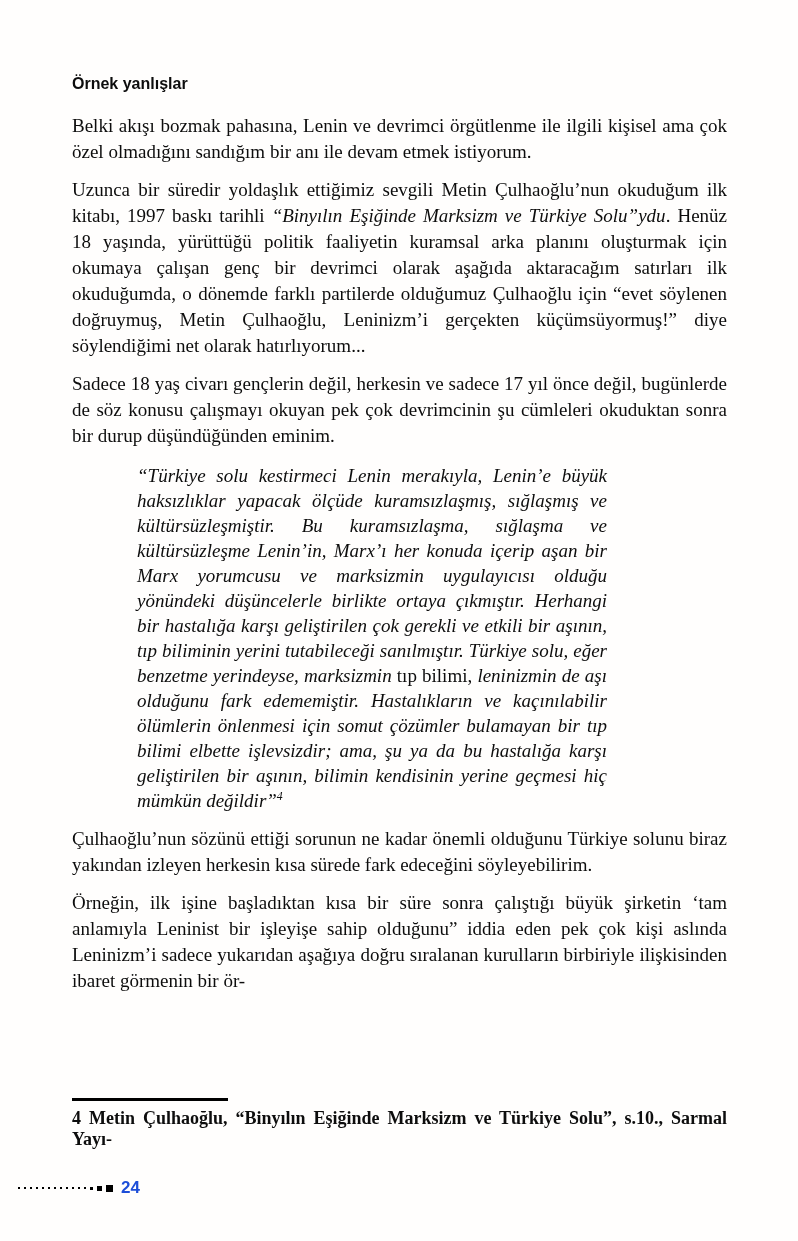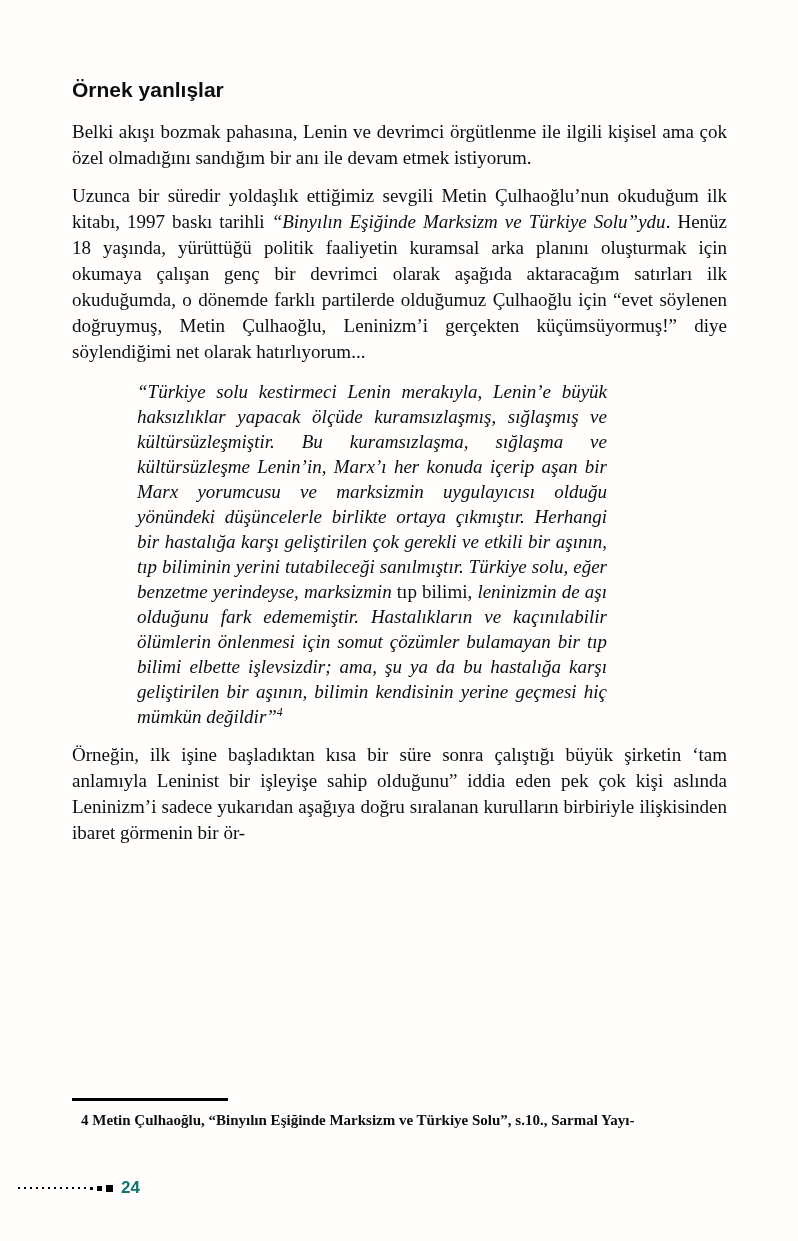--- a/index.html
+++ b/index.html
@@ -14,23 +14,23 @@
     background: #fffefd;
     color: #0d0d0d;
     box-sizing: border-box;
     padding: 64px 71px 0 72px;
     overflow: hidden;
     font-family: "Liberation Serif", serif;
   }
   .heading {
     font-family: "Liberation Sans", sans-serif;
     font-weight: 700;
-    font-size: 21px;
+    font-size: 16px;
     line-height: 24px;
-    margin: 14px 0 17px 0;
+    margin: 8px 0 17px 0;
   }
   .para {
     font-family: "Liberation Serif", serif;
     font-size: 19px;
     line-height: 26px;
     text-align: justify;
     margin: 12px 0 11px 0;
   }
   .blockquote {
     font-family: "Liberation Serif", serif;
@@ -50,24 +50,24 @@
     top: 1098px;
   }
   .footnote-rule {
     width: 156px;
     height: 3px;
     background: #000;
     margin: 0 0 7px 0;
   }
   .footnote {
     font-family: "Liberation Serif", serif;
-    font-size: 15px;
+    font-size: 18px;
     line-height: 21px;
     text-align: justify;
-    margin: 9px;
+    margin: 0;
   }
   .page-footer {
     position: absolute;
     left: 18px;
     top: 1178px;
     height: 20px;
     display: flex;
     align-items: center;
   }
   .dot-line {
@@ -77,37 +77,39 @@
   }
   .sq { display: inline-block; background: #000; }
   .sq-1 { width: 3px; height: 3px; margin-left: 4px; }
   .sq-2 { width: 5px; height: 5px; margin-left: 4px; }
   .sq-3 { width: 7px; height: 7px; margin-left: 4px; }
   .page-num {
     font-family: "Liberation Sans", sans-serif;
     font-weight: 700;
     font-size: 17px;
     margin-left: 8px;
-    color: #0f766e;
+    color: #1d4ed8;
   }
 </style>
 </head>
 <body>
 
 <div class="page">
 
   <h1 class="heading">Örnek yanlışlar</h1>
 
   <p class="para"><span class="seg-n">Belki akışı bozmak pahasına, Lenin ve devrimci örgütlenme ile ilgili kişisel ama çok özel olmadığını sandığım bir anı ile devam etmek istiyorum.</span></p>
 
   <p class="para"><span class="seg-n">Uzunca bir süredir yoldaşlık ettiğimiz sevgili Metin Çulhaoğlu’nun okuduğum ilk kitabı, 1997 baskı tarihli </span><span class="seg-i" style="font-style: italic;">“Binyılın Eşiğinde Marksizm ve Türkiye Solu”ydu</span><span class="seg-n">. Henüz 18 yaşında,  yürüttüğü politik faaliyetin kuramsal arka planını oluşturmak için okumaya çalışan genç bir devrimci olarak aşağıda aktaracağım satırları ilk okuduğumda, o dönemde farklı partilerde olduğumuz  Çulhaoğlu için “evet söylenen doğruymuş, Metin Çulhaoğlu, Leninizm’i gerçekten küçümsüyormuş!” diye söylendiğimi net olarak hatırlıyorum...</span></p>
 
+  <p class="para"><span class="seg-n">Sadece 18 yaş civarı gençlerin değil, herkesin ve sadece 17 yıl önce değil, bugünlerde de söz konusu çalışmayı okuyan pek çok devrimcinin şu cümleleri okuduktan sonra bir durup düşündüğünden eminim.</span></p>
 
   <div class="blockquote"><span class="seg-i" style="font-style: italic;">“Türkiye solu kestirmeci Lenin merakıyla, Lenin’e büyük haksızlıklar yapacak ölçüde kuramsızlaşmış, sığlaşmış ve kültürsüzleşmiştir. Bu kuramsızlaşma, sığlaşma ve kültürsüzleşme Lenin’in, Marx’ı her konuda içerip aşan bir Marx yorumcusu ve marksizmin uygulayıcısı olduğu yönündeki düşüncelerle birlikte ortaya çıkmıştır. Herhangi bir hastalığa karşı geliştirilen çok gerekli ve etkili bir aşının, tıp biliminin yerini tutabileceği sanılmıştır. Türkiye solu, eğer benzetme yerindeyse, marksizmin </span><span class="seg-n">tıp bilimi,</span><span class="seg-i" style="font-style: italic;"> leninizmin de aşı olduğunu fark edememiştir. Hastalıkların ve kaçınılabilir ölümlerin önlenmesi için somut çözümler bulamayan bir tıp bilimi elbette işlevsizdir; ama, şu ya da bu hastalığa karşı geliştirilen bir aşının, bilimin kendisinin yerine geçmesi hiç mümkün değildir”</span><sup class="seg-sup">4</sup></div>
 
+  <p class="para"><span class="seg-n">Çulhaoğlu’nun sözünü ettiği sorunun ne kadar önemli olduğunu Türkiye solunu biraz yakından izleyen herkesin kısa sürede fark edeceğini söyleyebilirim.</span></p>
 
   <p class="para"><span class="seg-n">Örneğin, ilk işine başladıktan kısa bir süre sonra çalıştığı büyük şirketin ‘tam anlamıyla Leninist bir işleyişe sahip olduğunu” iddia eden pek çok kişi aslında Leninizm’i sadece yukarıdan aşağıya doğru sıralanan kurulların birbiriyle ilişkisinden ibaret görmenin bir ör-</span></p>
 
   <div class="footnote-block">
     <div class="footnote-rule"></div>
     <p class="footnote"><span class="seg-b">4 Metin Çulhaoğlu, “Binyılın Eşiğinde Marksizm ve Türkiye Solu”, s.10., Sarmal Yayı-</span><br></p>
   </div>
 
   <div class="page-footer">
     <span class="dot-line"></span>

